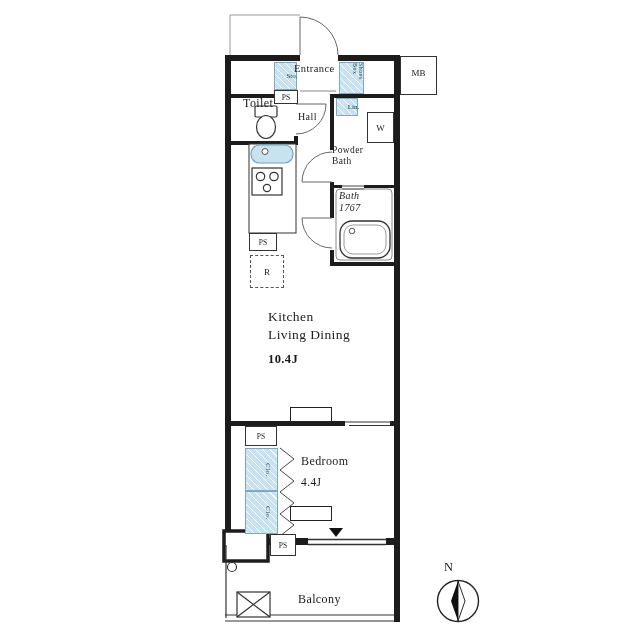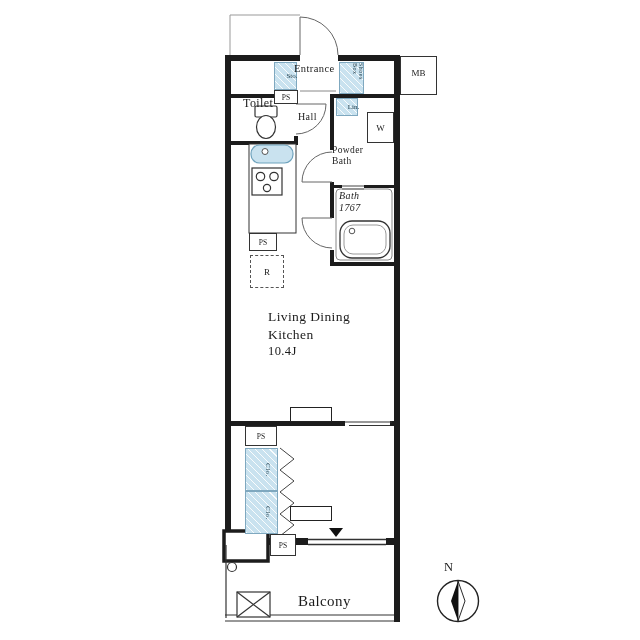--- a/index.html
+++ b/index.html
@@ -185,22 +185,26 @@
     <div>Powder</div>
     <div>Bath</div>
   </div>
 
   <div class="lbl" style="left:339px;top:190px;width:52px;font-size:10px;font-style:italic;">
     <div>Bath</div>
     <div>1767</div>
   </div>
 
   <div class="lbl" style="left:268px;top:308px;width:124px;font-size:13.5px;line-height:1.3;">
+    <div>Kitchen</div>
     <div>Living Dining</div>
-    <div>Kitchen</div>
-    <div style="font-size:12.5px;">10.4J</div>
-  </div>
-
-
-  <div class="lbl" style="left:298px;top:593px;width:84px;font-size:15px;">Balcony</div>
+    <div style="margin-top:8px;font-size:12.5px;font-weight:bold;">10.4J</div>
+  </div>
+
+  <div class="lbl" style="left:301px;top:455px;width:100px;font-size:12px;">
+    <div>Bedroom</div>
+    <div style="margin-top:7px;font-size:11.5px;">4.4J</div>
+  </div>
+
+  <div class="lbl" style="left:298px;top:593px;width:84px;font-size:12px;">Balcony</div>
   <div class="lbl" style="left:444px;top:560px;width:28px;font-size:12.5px;">N</div>
 
 </div>
 
 </body></html>

